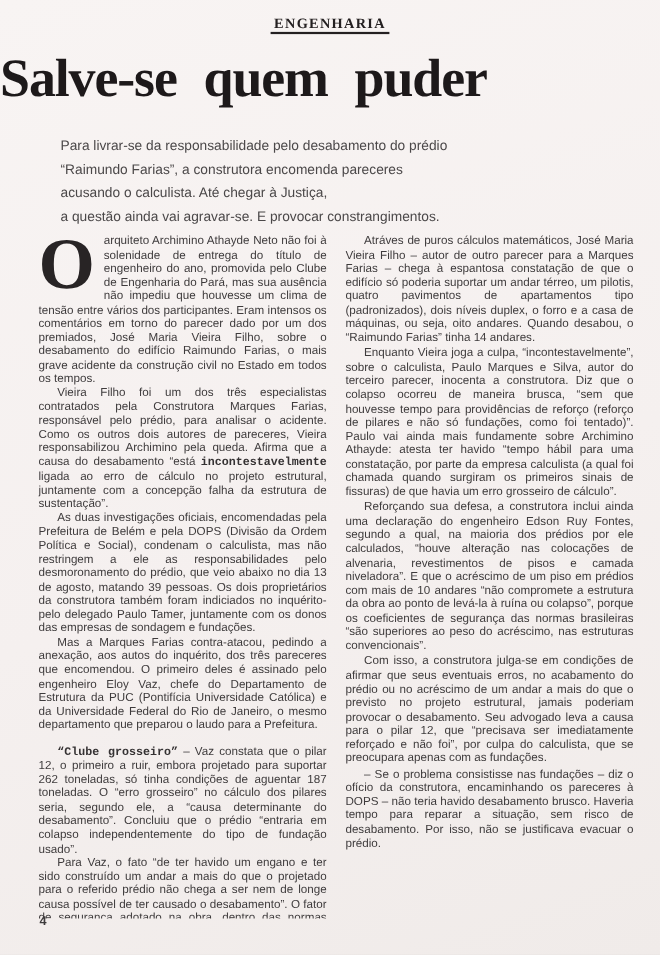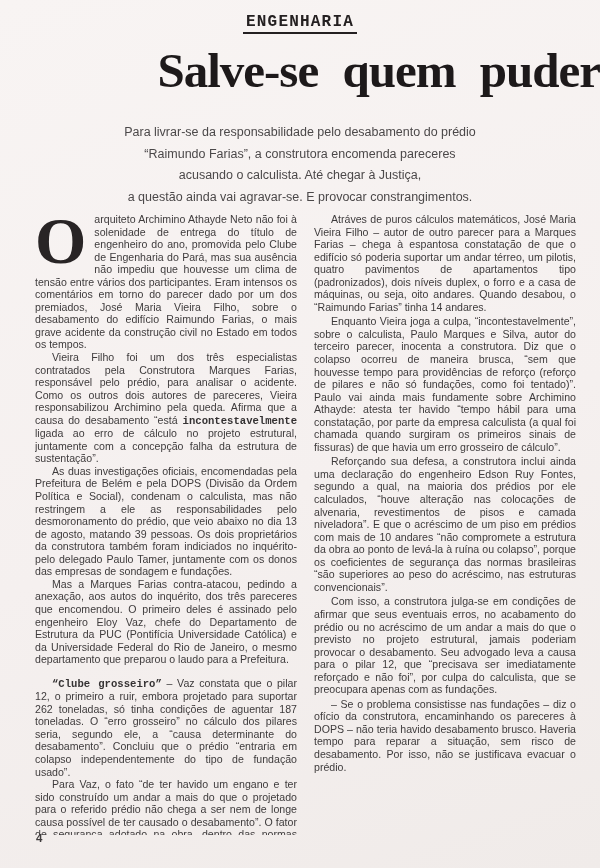--- a/index.html
+++ b/index.html
@@ -4,30 +4,30 @@
 <style>
   html,body{margin:0;padding:0;}
   body{background:#dedad8;}
   .page{
     position:relative;width:600px;height:868px;margin:0 auto;overflow:hidden;
     background:linear-gradient(160deg,#f8f4f3 0%,#f5f0ef 55%,#f0ebe9 100%);
     font-family:"Liberation Sans",sans-serif;color:#3e3b3c;
   }
   .kicker{position:absolute;top:12px;left:0;right:0;text-align:center;}
   .kicker span{
-    font-family:Liberation Mono, monospace;font-weight:700;font-size:16px;
+    font-family:Liberation Serif, serif;font-weight:700;font-size:13px;
     letter-spacing:1.2px;color:#242021;border-bottom:2px solid #242021;padding:0 3px 1px;
   }
   .headline{
-    position:absolute;top:42px;left:0;right:0;margin:0;text-align:right;
+    position:absolute;top:42px;left:0;right:0;margin:0;text-align:left;
     font-family:"Liberation Serif",serif;font-weight:700;font-size:49px;
-    letter-spacing:-1px;word-spacing:13px;color:#1d191a;padding-left:21px;
+    letter-spacing:-1px;word-spacing:13px;color:#1d191a;
   }
   .deck{
-    position:absolute;top:122px;left:55px;right:55px;margin:0;text-align:center;
+    position:absolute;top:122px;left:55px;right:55px;margin:0;text-align:left;
     font-size:12.5px;line-height:21.6px;color:#4b4849;white-space:pre-line;
   }
   .columns{position:absolute;top:213px;left:35px;display:flex;gap:17px;}
   .col{width:262px;height:622px;overflow:hidden;font-size:10.6px;line-height:12.55px;text-align:justify;}
   .col p{margin:0;text-indent:17px;}
   .col p.has-dropcap{text-indent:0;}
   .col-left p.gap-top{margin-top:11px;}
   .col-right p + p{margin-top:2px;}
   .col b{font-weight:700;color:#353233;font-family:Liberation Mono, monospace;}
   .dropcap{

